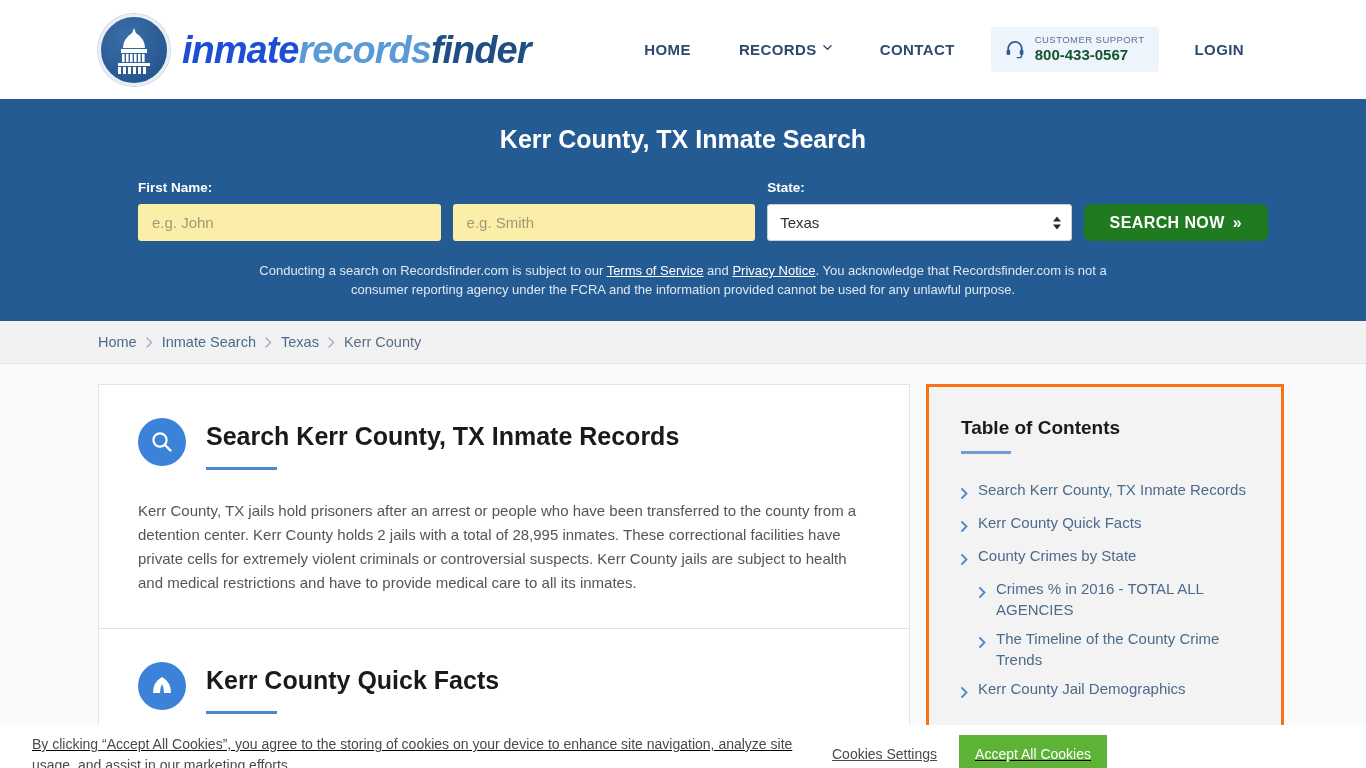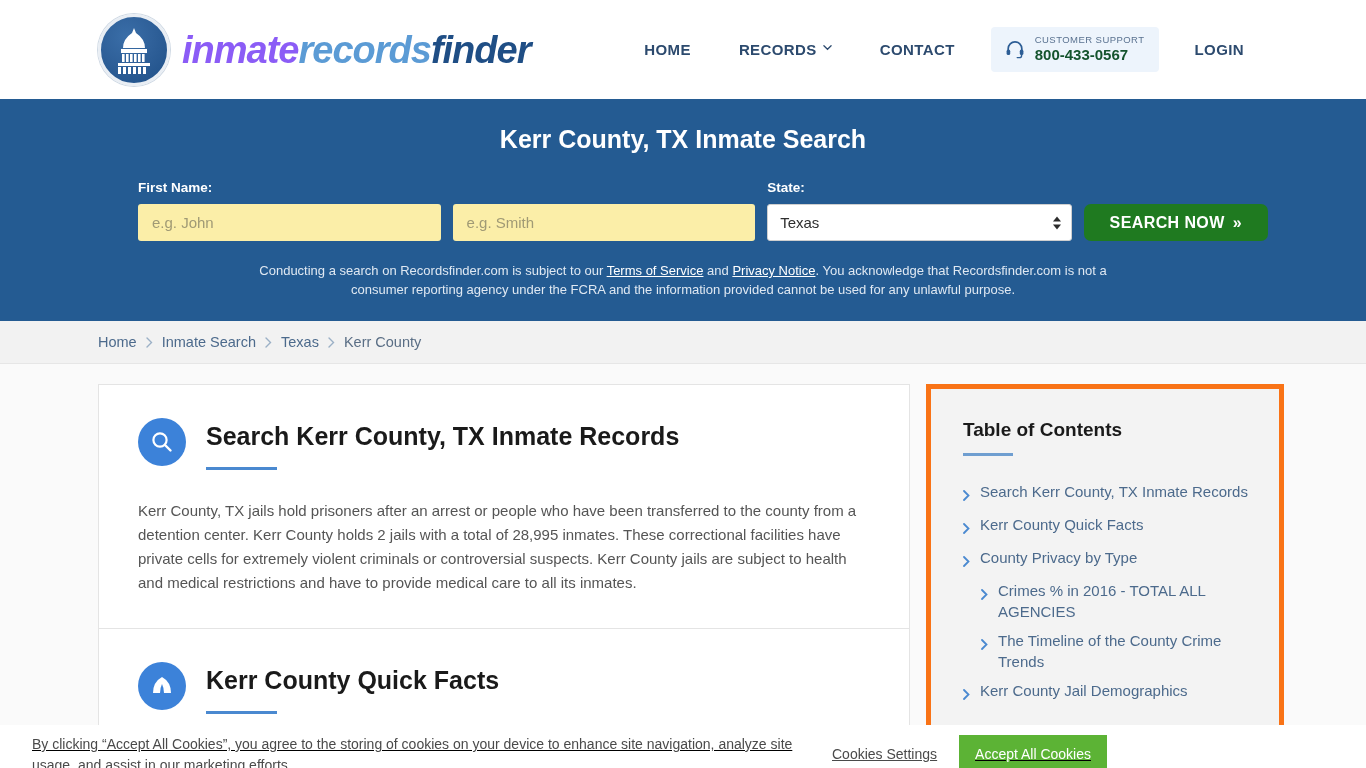--- a/index.html
+++ b/index.html
@@ -30,21 +30,21 @@
     flex: 0 0 auto;
   }
   .dome {
     position: absolute; left: 50%; bottom: 9px; transform: translateX(-50%);
     width: 42px; height: 46px;
   }
   .brand-text {
     font-size: 38px; font-style: italic; font-weight: 600;
     letter-spacing: -1px; line-height: 1; white-space: nowrap;
   }
-  .bt-1 { color: #8b5cf6; }
+  .bt-1 { color: #1d4ed8; }
   .bt-2 { color: #5b9bd5; }
   .bt-3 { color: #1f4e85; font-weight: 800; }
 
   .nav {
     position: absolute; right: 98px; top: 0; height: 99px;
     display: flex; align-items: center; gap: 0;
   }
   .nav-link {
     color: #2c4a6e; font-size: 15px; font-weight: 600;
     letter-spacing: .4px; padding: 0 24px; text-decoration: none;
@@ -150,21 +150,21 @@
     width: 71px; height: 3px; background: #4a89d0; margin-top: 16px;
   }
   .sec-body {
     margin-top: 29px; color: #555555; font-size: 15px; line-height: 24px;
   }
   .card-divider { height: 1px; background: #e4e4e4; }
 
   
   .side-col { width: 358px; flex: 0 0 358px; }
   .toc-card {
-    background: #f3f3f3; border: 5px solid #f97316;
+    background: #f3f3f3; border: 3px solid #f97316;
     padding: 30px 26px 24px 32px; height: 100%;
   }
   .toc-title { font-size: 19px; font-weight: 700; color: #1a1a1a; }
   .toc-rule { width: 50px; height: 3px; background: #6f9ed0; margin-top: 12px; }
   .toc-list { list-style: none; margin-top: 25px; }
   .toc-item {
     display: flex; gap: 10px; margin-bottom: 8px;
     color: #4c6a8c; font-size: 15px; line-height: 21px; cursor: pointer;
   }
   .toc-item.sub { padding-left: 18px; }
@@ -377,21 +377,21 @@
                 </svg>
             </span>
             <a class="toc-link">Kerr County Quick Facts</a>
           </li>
           <li class="toc-item">
             <span class="toc-chev">
               <svg width="7" height="11" viewBox="0 0 7 11">
                   <path d="M1 1 L5.5 5.5 L1 10" stroke="#4a89d0" stroke-width="1.8" fill="none" stroke-linecap="round"></path>
                 </svg>
             </span>
-            <a class="toc-link">County Privacy by Type</a>
+            <a class="toc-link">County Crimes by State</a>
           </li>
           <li class="toc-item sub">
             <span class="toc-chev">
               <svg width="7" height="11" viewBox="0 0 7 11">
                   <path d="M1 1 L5.5 5.5 L1 10" stroke="#4a89d0" stroke-width="1.8" fill="none" stroke-linecap="round"></path>
                 </svg>
             </span>
             <a class="toc-link">Crimes % in 2016 - TOTAL ALL AGENCIES</a>
           </li>
           <li class="toc-item sub">

